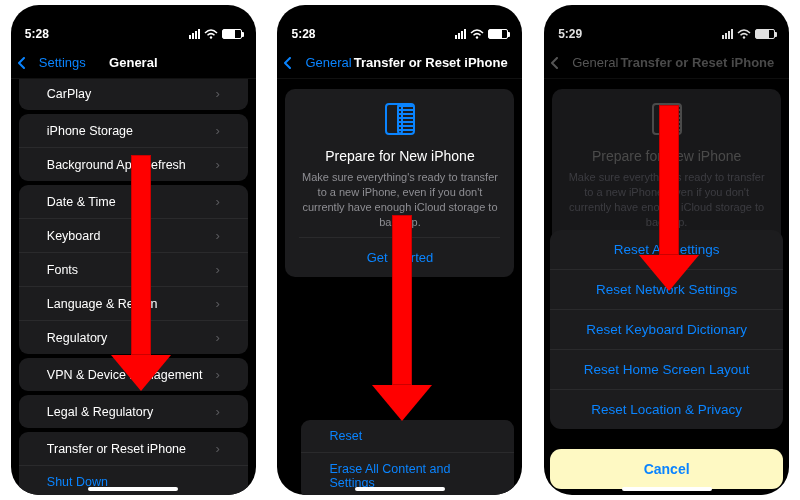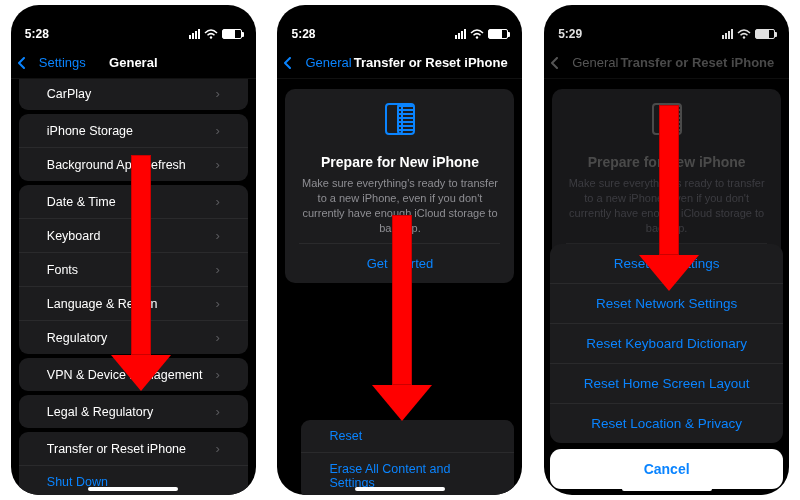--- a/index.html
+++ b/index.html
@@ -15,34 +15,34 @@
   .content { height:calc(100% - 58px); overflow:hidden; padding:0 8px 6px; position:relative; }
   .group { background:#1c1c1e; border-radius:9px; margin-top:4px; }
   .row { display:flex; align-items:center; justify-content:space-between; padding:9px 28px; font-size:12.5px; border-bottom:1px solid #2a2a2c; cursor:pointer; color:#fff; }
   .row:last-child { border-bottom:none; }
   .row.blue { color:#0a84ff; }
   .chev { color:#5a5a5e; font-size:13px; }
   .carplay { background:#1c1c1e; border-radius:0 0 9px 9px; margin-top:-2px;}
   .card { background:#1c1c1e; border-radius:10px; margin-top:10px; text-align:center; padding:14px 14px 0; }
   .card-icon .ph1{ display:inline-block; width:18px; height:32px; border:2px solid #0a84ff; border-radius:4px; margin-right:-6px;}
   .card-icon .ph2{ display:inline-block; width:18px; height:32px; border:2px solid #0a84ff; border-radius:4px; background:repeating-linear-gradient(#0a84ff 0 2px, transparent 2px 4px);}
-  .card h3 { font-size:14px; font-weight:700; margin-top:16px;}
+  .card h3 { font-size:14px; font-weight:400; margin-top:10px;}
   .card p  { font-size:11px; color:#8e8e93; line-height:1.35; margin-top:6px;}
   .card .cta { color:#0a84ff; font-size:13px; padding:12px 0; margin-top:8px; border-top:1px solid #2a2a2c; cursor:pointer;}
   .card.dim h3, .card.dim .cta { color:#555; }
   .card.dim p { color:#44444a; }
   .card.dim .ph1 { border-color:#555;} .card.dim .ph2 { border-color:#555; background:repeating-linear-gradient(#555 0 2px, transparent 2px 4px);}
   .homebar { position:absolute; bottom:4px; left:50%; transform:translateX(-50%); width:90px; height:4px; background:#fff; border-radius:3px;}
   
   .sheet-bg { position:absolute; inset:0; background:rgba(0,0,0,0.12);}
   .sheet { position:absolute; left:6px; right:6px; bottom:6px; }
   .sheet .opts { background:#1c1c1e; border-radius:11px; overflow:hidden;}
   .sheet .opt  { text-align:center; color:#0a84ff; font-size:13.5px; padding:12px 4px; border-bottom:1px solid #2a2a2c; cursor:pointer;}
   .sheet .opt:last-child { border-bottom:none;}
-  .sheet .cancel { background:#ffffff; border-radius:11px; text-align:center; color:#0a84ff; font-size:14px; font-weight:600; padding:12px 8px; margin-top:6px; cursor:pointer;}
+  .sheet .cancel { background:#fef9c3; border-radius:11px; text-align:center; color:#0a84ff; font-size:14px; font-weight:600; padding:12px 8px; margin-top:20px; cursor:pointer;}
   
   .arrow { position:absolute; pointer-events:none; display:flex; flex-direction:column; align-items:center; }
   .arrow .shaft { background:#ff0000; width:20px; box-shadow:0 0 0 1px #c00 inset;}
   .arrow .head  { width:0; height:0; border-left:30px solid transparent; border-right:30px solid transparent; border-top:36px solid #ff0000;}
   
   .bars { display:inline-flex; gap:1px; align-items:flex-end;}
   .bars i{ width:2px; background:#fff; display:block;}
   .bars i:nth-child(1){height:4px}.bars i:nth-child(2){height:6px}.bars i:nth-child(3){height:8px}.bars i:nth-child(4){height:10px}
   .batt { width:20px; height:10px; border:1px solid #fff; border-radius:2px; position:relative;}
   .batt::after{content:"";position:absolute;right:-3px;top:2px;width:2px;height:5px;background:#fff;border-radius:0 1px 1px 0;}

